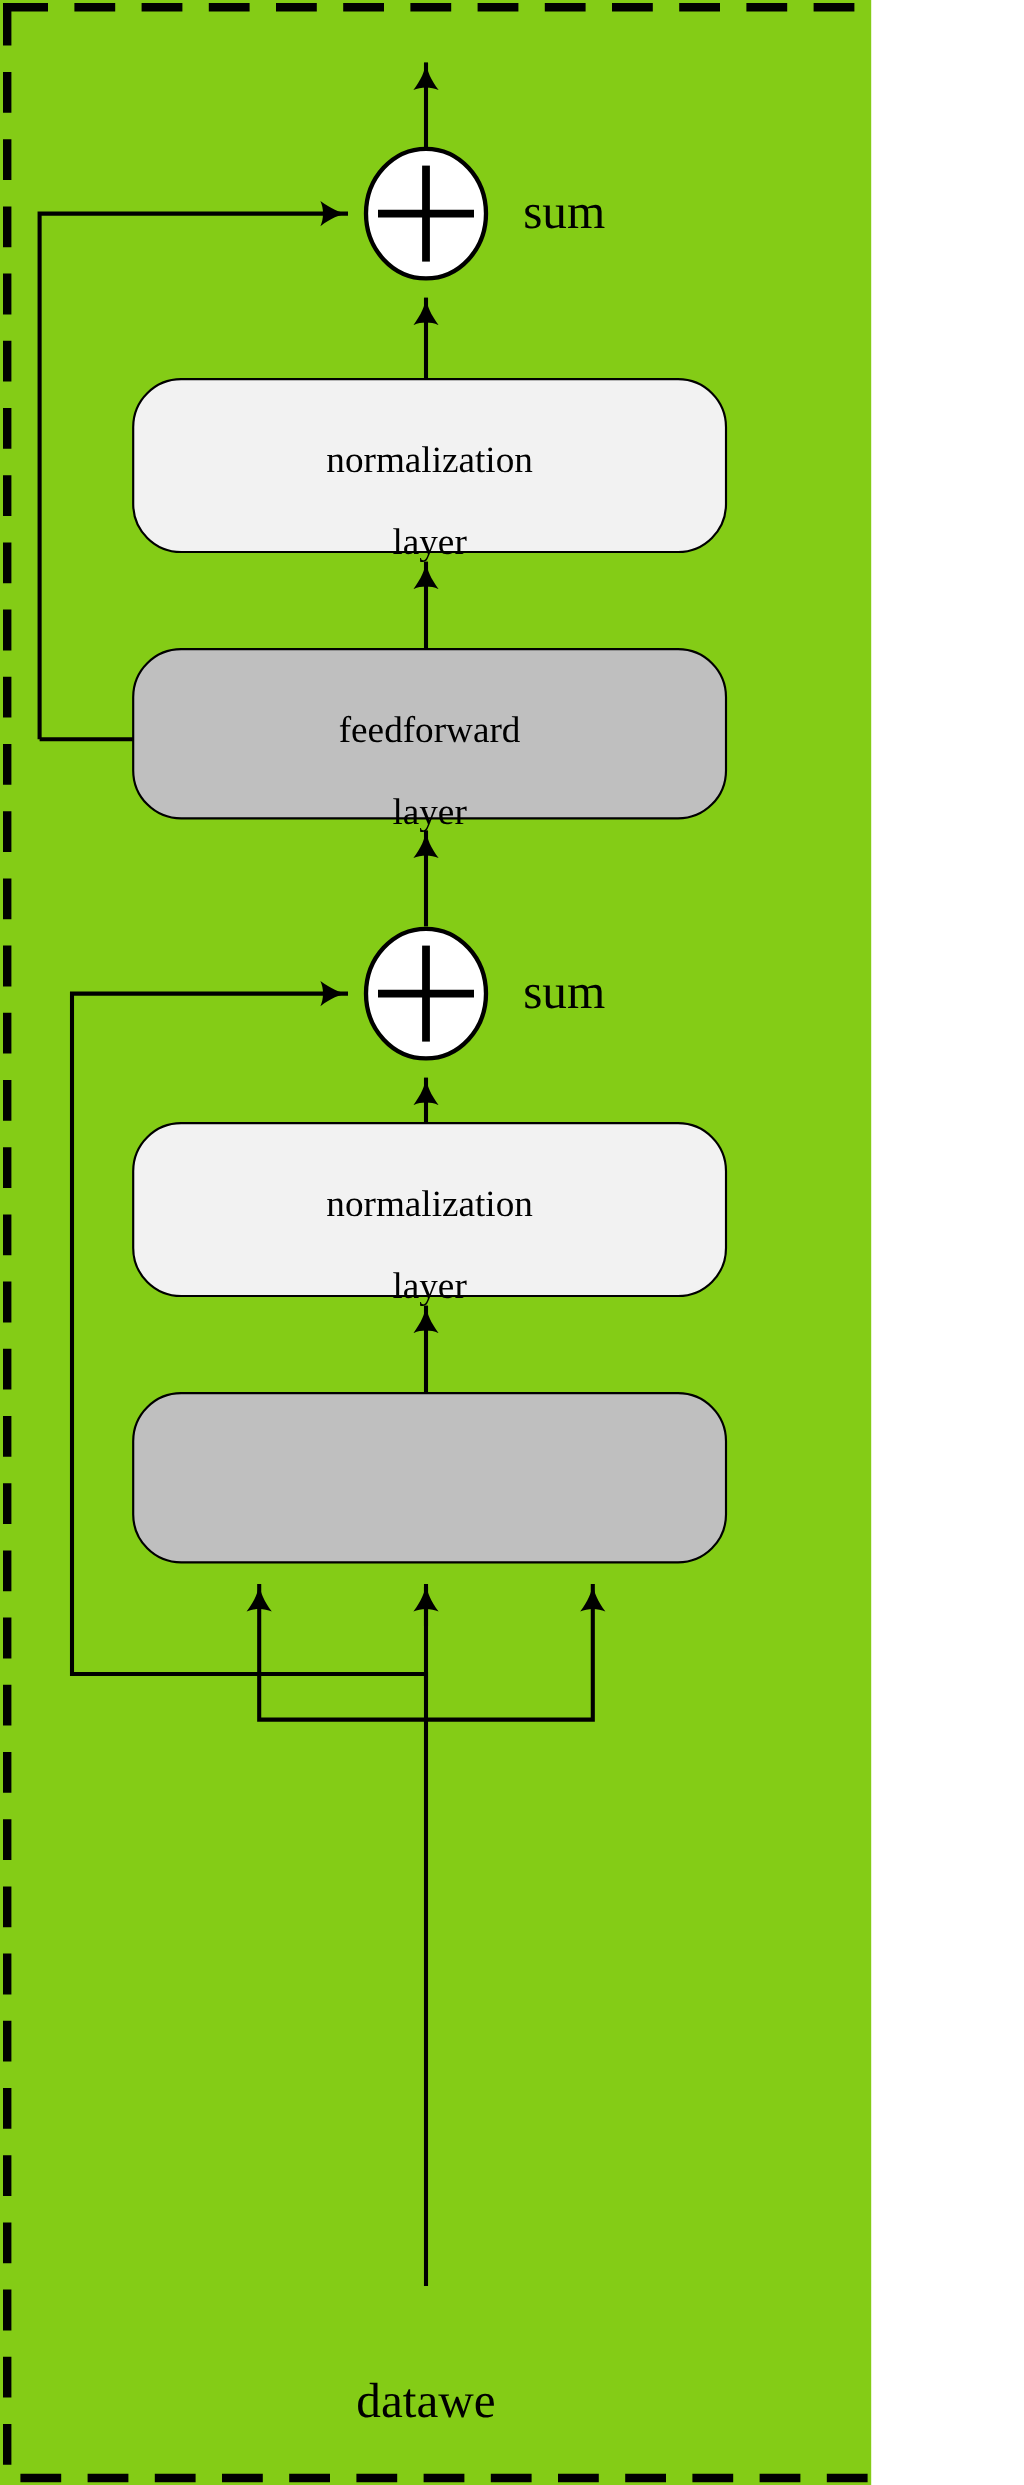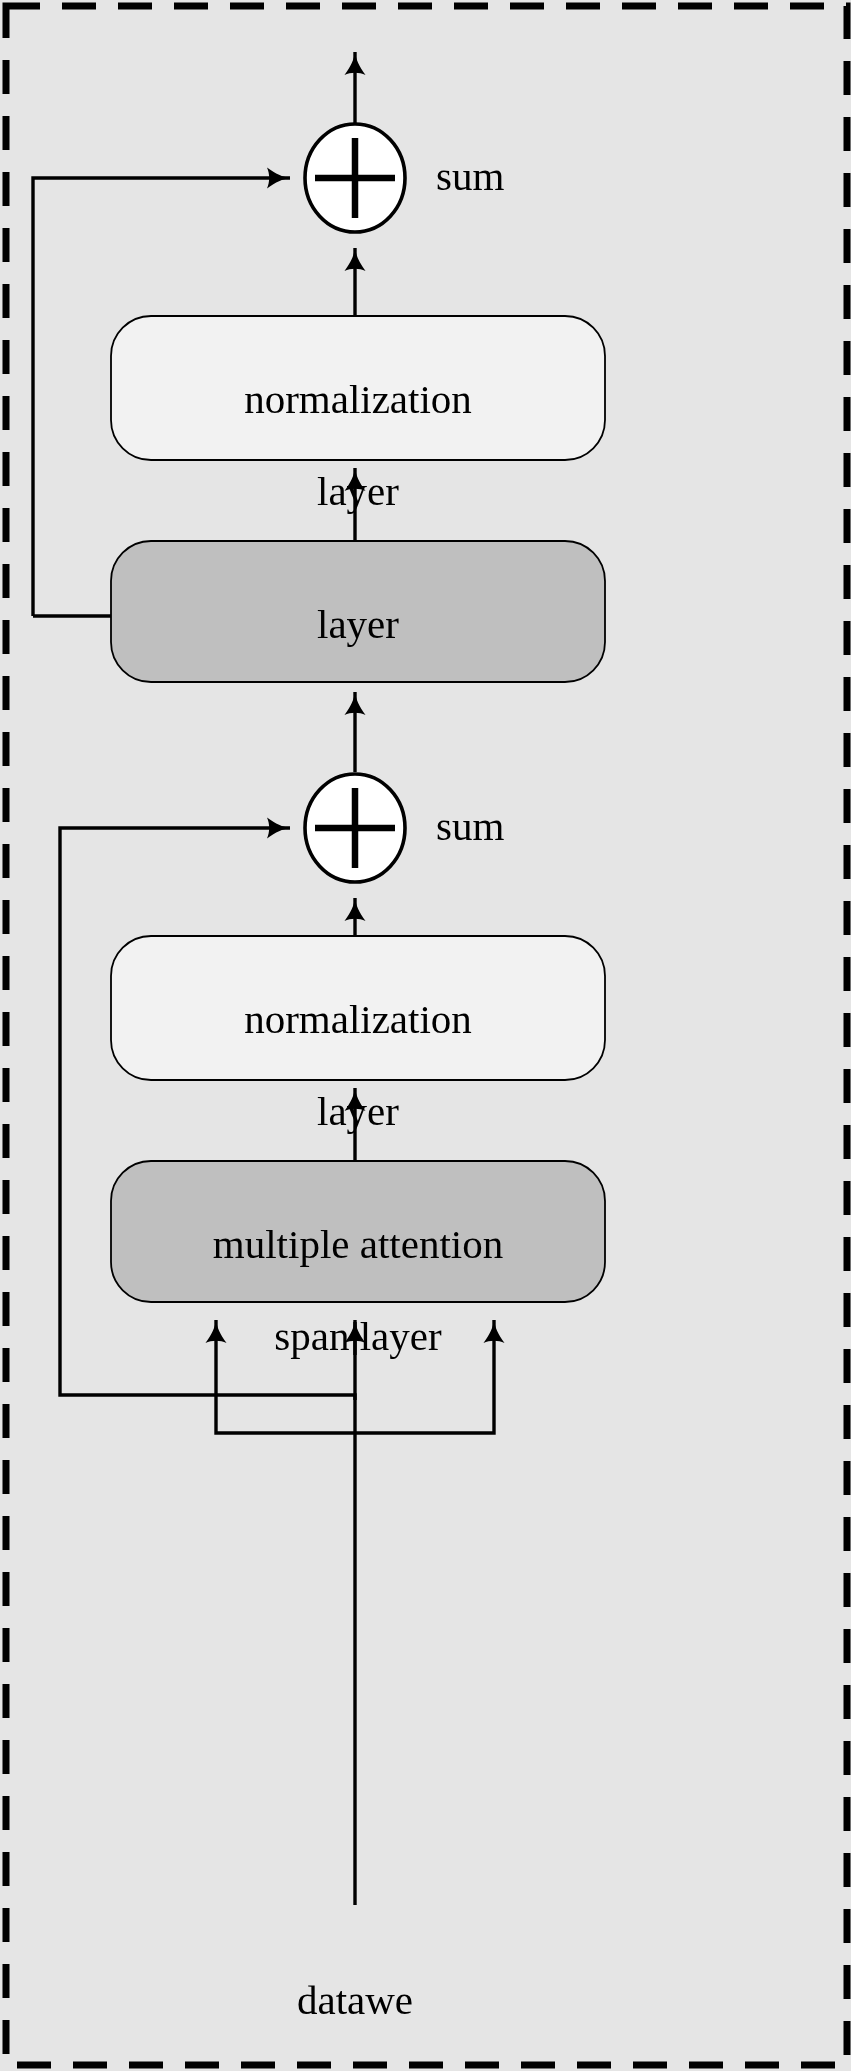--- a/index.html
+++ b/index.html
@@ -3,43 +3,43 @@
 <meta charset="utf-8">
 <title>Transformer Encoder Block Diagram</title>
 <style>
   html, body {
     margin: 0;
     padding: 0;
     background: #ffffff;
   }
   #stage {
     position: relative;
-    width: 851px;
+    width: 726px;
     height: 2071px;
-    background: #e5e5e5;
+    background: #84cc16;
     overflow: hidden;
     font-family: "Liberation Serif", "DejaVu Serif", serif;
   }
   #diagram-svg {
     position: absolute;
     left: 0;
     top: 0;
     width: 853px;
     height: 2071px;
   }
   .node-label {
     position: absolute;
     text-align: center;
     color: #000000;
     line-height: 1.12;
     pointer-events: none;
     white-space: pre-line;
   }
   .box-label {
-    font-size: 41px;
+    font-size: 31px;
   }
   .sum-label {
     font-size: 41px;
     text-align: left;
   }
   .input-label {
     font-size: 41px;
   }
 </style>
 </head>
@@ -102,32 +102,29 @@
   </svg>
 
   <div class="node-label sum-label" style="left:436px; top:154px; width:180px;">sum</div>
 
   <div class="node-label box-label" style="left:111px; top:331px; width:494px;">
     <div>normalization</div>
     <div>layer</div>
   </div>
 
   <div class="node-label box-label" style="left:111px; top:556px; width:494px;">
+    <div>feedforward</div>
     <div>layer</div>
   </div>
 
   <div class="node-label sum-label" style="left:436px; top:804px; width:180px;">sum</div>
 
   <div class="node-label box-label" style="left:111px; top:951px; width:494px;">
     <div>normalization</div>
     <div>layer</div>
   </div>
 
-  <div class="node-label box-label" style="left:111px; top:1176px; width:494px;">
-    <div>multiple attention</div>
-    <div>span layer</div>
-  </div>
 
   <div class="node-label input-label" style="left:90px; top:1932px; width:530px;">
     <div>datawe</div>
   </div>
 
 </div>
 
 </body></html>

